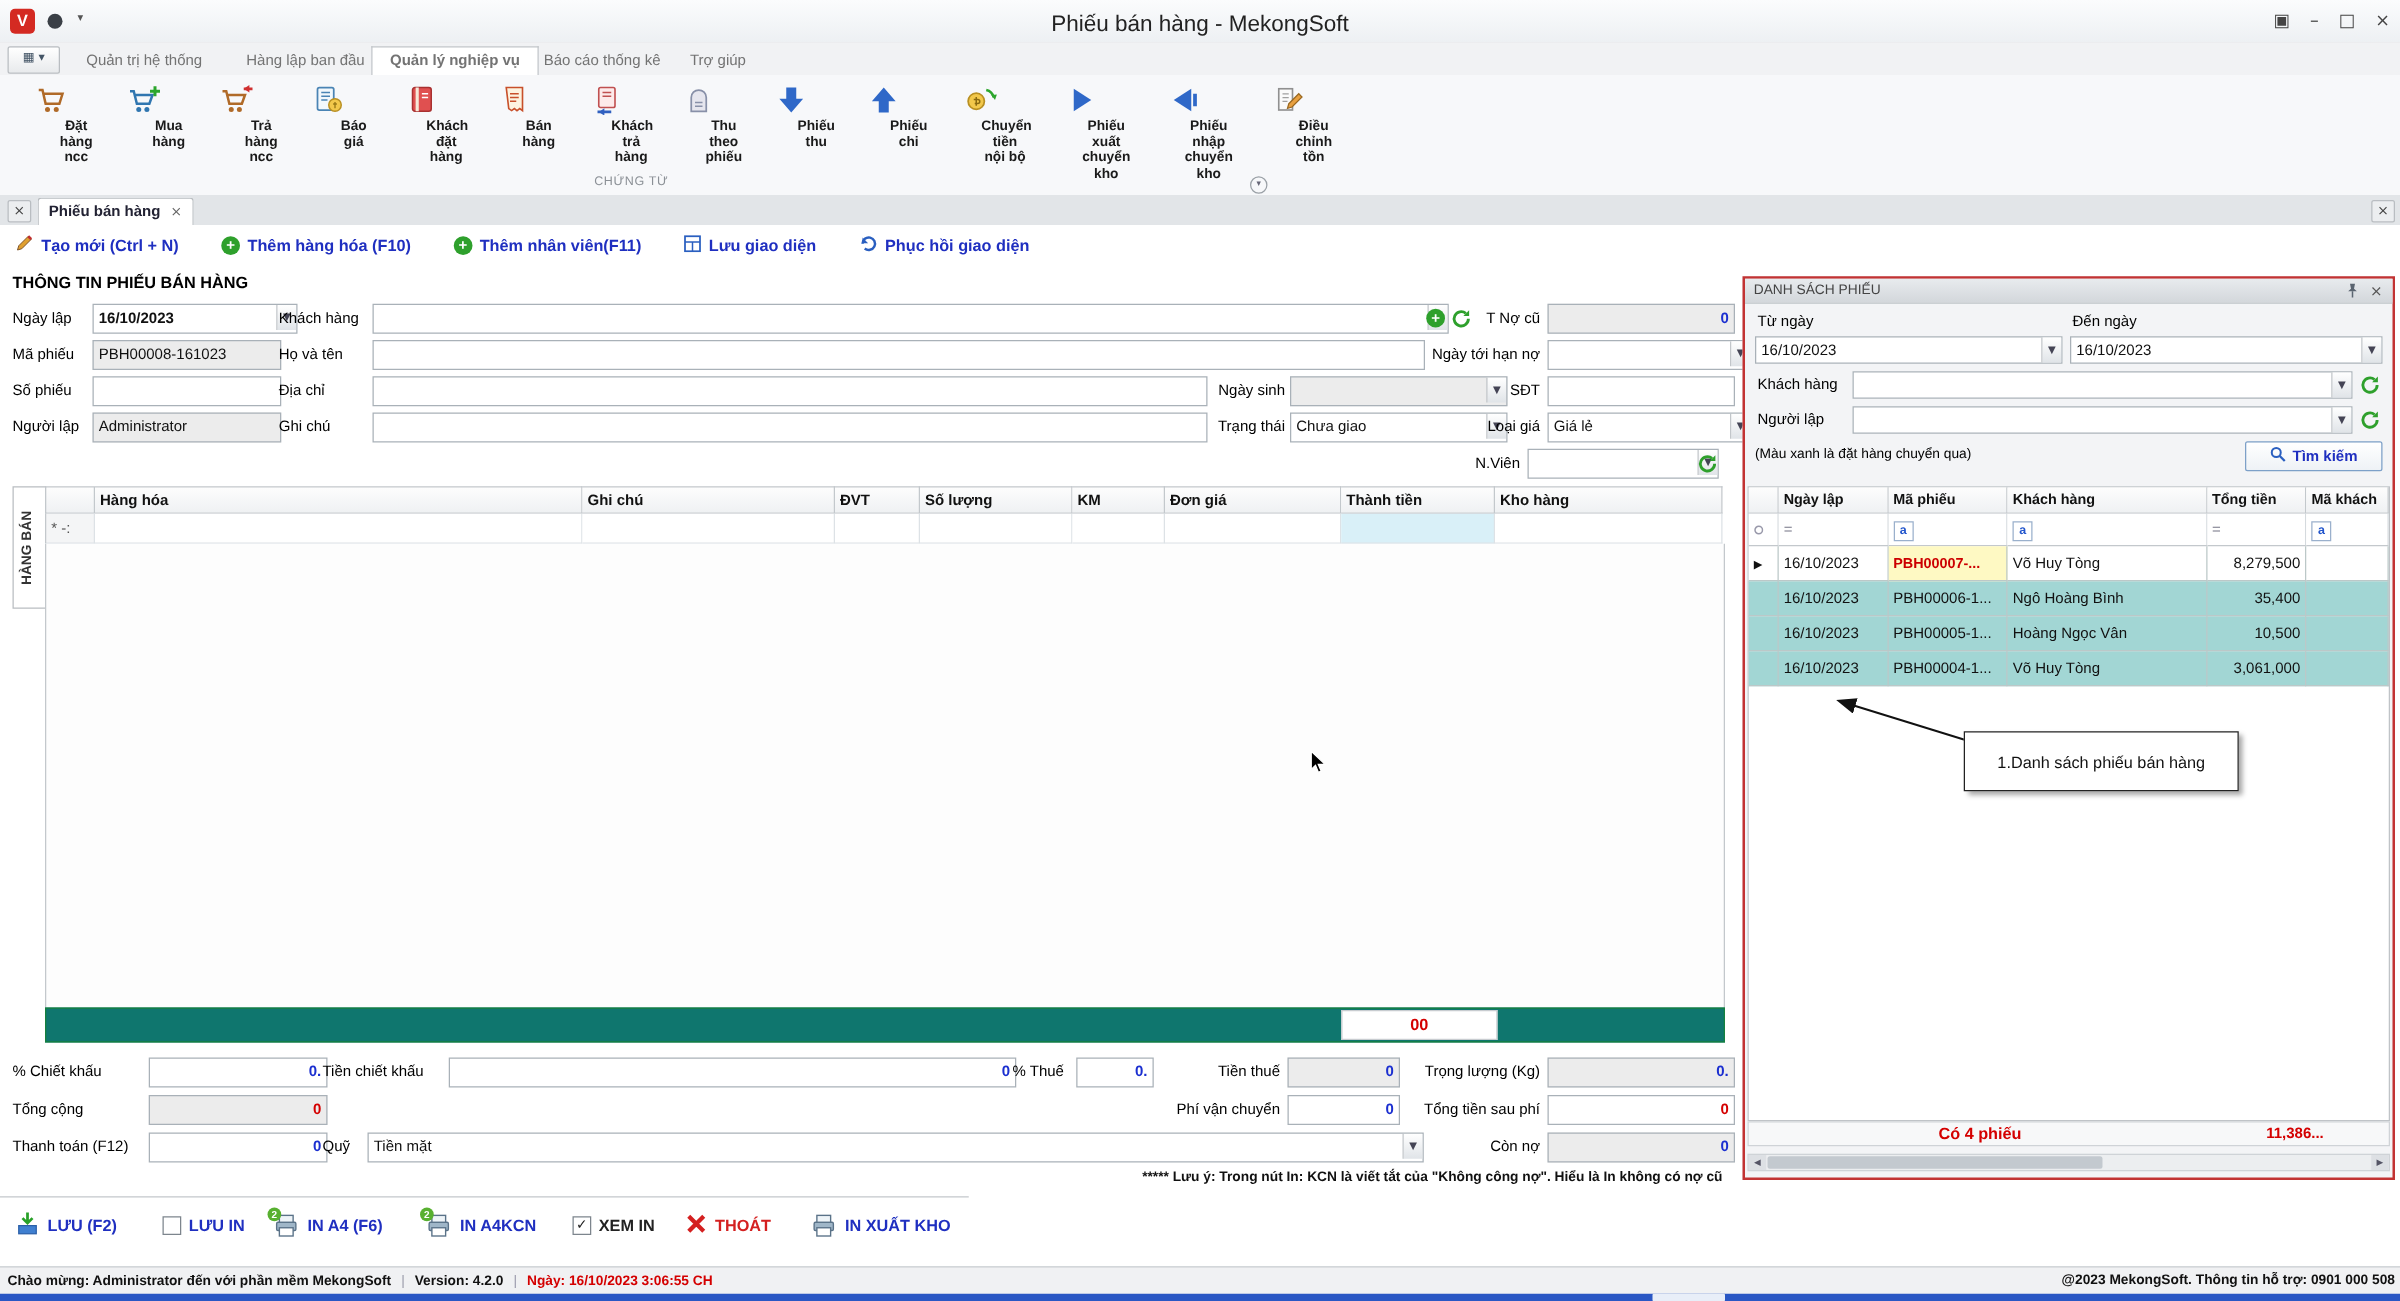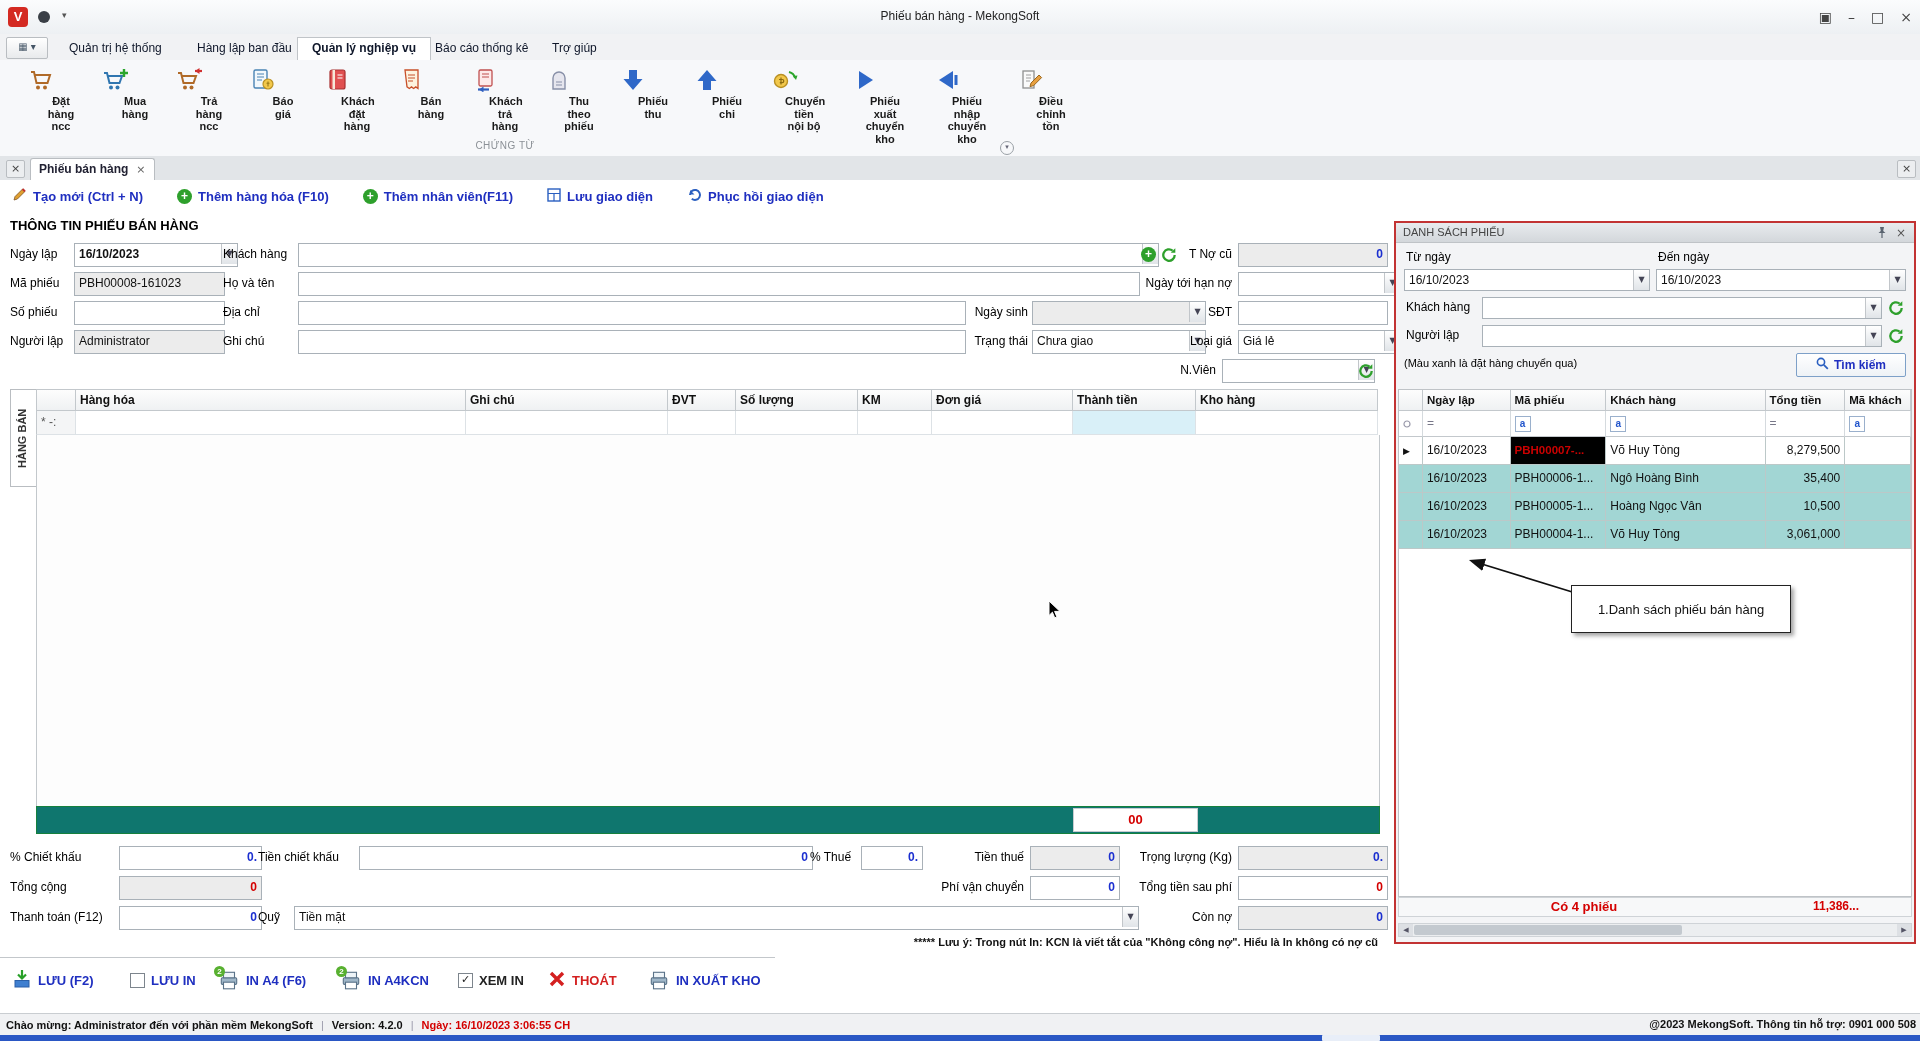--- a/index.html
+++ b/index.html
@@ -8,33 +8,33 @@
   .abs{position:absolute;}
   .glyph{font-family:"DejaVu Sans",sans-serif;}
 
   
   .titlebar{position:absolute;left:0;top:0;width:1920px;height:34px;
     background:linear-gradient(#fbfcfd,#edf0f3);border-bottom:1px solid #d5d8db;}
   .logo{position:absolute;left:8px;top:7px;width:20px;height:20px;background:#d42a22;color:#fff;
     font-weight:bold;font-size:13px;text-align:center;line-height:20px;border-radius:4px;}
   .tb-dot{position:absolute;left:38px;top:11px;width:12px;height:12px;border-radius:50%;background:#3a3f46;}
   .tb-caret{position:absolute;left:62px;top:10px;color:#555;font-size:9px;}
-  .tb-title{position:absolute;left:0;right:0;top:9px;text-align:center;font-size:12px;color:#222;}
+  .tb-title{position:absolute;left:0;right:0;top:9px;text-align:center;font-size:18px;color:#222;}
   .tb-controls{position:absolute;right:8px;top:0;height:34px;display:flex;align-items:center;gap:16px;
     color:#444;font-size:14px;}
   .tb-controls span{cursor:default;}
 
   
   .menubar{position:absolute;left:0;top:34px;width:1920px;height:26px;background:#f1f2f4;
     border-bottom:1px solid #c9cdd1;}
   .menu-iconbtn{position:absolute;left:6px;top:3px;width:40px;height:20px;border:1px solid #b9bdc1;
     background:linear-gradient(#fff,#e8eaec);border-radius:2px;text-align:center;line-height:18px;
     font-size:10px;color:#456;}
   .mtab{position:absolute;top:3px;height:23px;line-height:21px;padding:0 14px;border:1px solid transparent;
-    color:#0f172a;white-space:nowrap;}
+    color:#737373;white-space:nowrap;}
   .mtab.active{background:#fff;border-color:#c0c4c8;border-bottom-color:#fff;font-weight:bold;}
 
   
   .ribbon{position:absolute;left:0;top:60px;width:1920px;height:96px;background:#f7f8fa;
     border-bottom:1px solid #cfd3d7;}
   .ritems{position:absolute;left:4px;top:3px;height:76px;display:flex;}
   .ritem{width:72px;padding:2px 1px;text-align:center;color:#222;}
   .ritem .ric{height:30px;display:flex;align-items:center;justify-content:center;}
   .ritem .rlab{font-size:11px;line-height:1.15;font-weight:bold;color:#1a1a1a;margin-left:40px;}
   .rstrip{position:absolute;left:0;top:80px;width:1010px;height:14px;text-align:center;
@@ -144,21 +144,21 @@
   .pfrow{display:flex;height:26px;}
   .pfc{box-sizing:border-box;border-right:1px solid #d5dade;border-bottom:1px solid #c3c8cc;background:#fff;
     line-height:25px;padding:0 4px;color:#778;}
   .fa{display:inline-block;width:14px;height:14px;border:1px solid #9ab0cc;background:#fff;color:#2255cc;
     font-size:10px;line-height:13px;text-align:center;font-weight:bold;margin-top:5px;}
   .prow{display:flex;height:28px;background:#fff;}
   .prow.teal{background:#a2d6d4;}
   .pcell{box-sizing:border-box;border-right:1px solid #bcc8c8;border-bottom:1px solid #bcc8c8;
     line-height:27px;padding:0 4px;overflow:hidden;white-space:nowrap;font-size:12px;}
   .pcell.numr{text-align:right;}
-  .pcell.ye{background:#000000;}
+  .pcell.ye{background:#fef9c3;}
   .ma-red{color:#cc0000;font-weight:bold;font-size:11.5px;}
   .rowarrow{color:#111;font-size:9px;}
   .pc0{width:24px}.pc1{width:88px}.pc2{width:96px}.pc3{width:160px}.pc4{width:80px}.pc5{width:66px}
   .pfoot{position:absolute;left:2px;top:674px;width:514px;height:20px;background:#f7f8f9;border:1px solid #cfd3d7;
     box-sizing:border-box;}
   .pcount{position:absolute;left:120px;top:1px;width:130px;text-align:center;color:#d40000;font-weight:bold;font-size:13px;}
   .ptotal{position:absolute;left:368px;top:1px;width:92px;text-align:right;color:#d40000;font-weight:bold;font-size:12px;}
   .pscroll{position:absolute;left:2px;top:700px;width:514px;height:14px;background:#eceef0;border:1px solid #cfd3d7;
     box-sizing:border-box;}
   .psbtn{position:absolute;top:0;width:14px;height:12px;background:#dde0e4;text-align:center;font-size:7px;line-height:12px;color:#556;}

